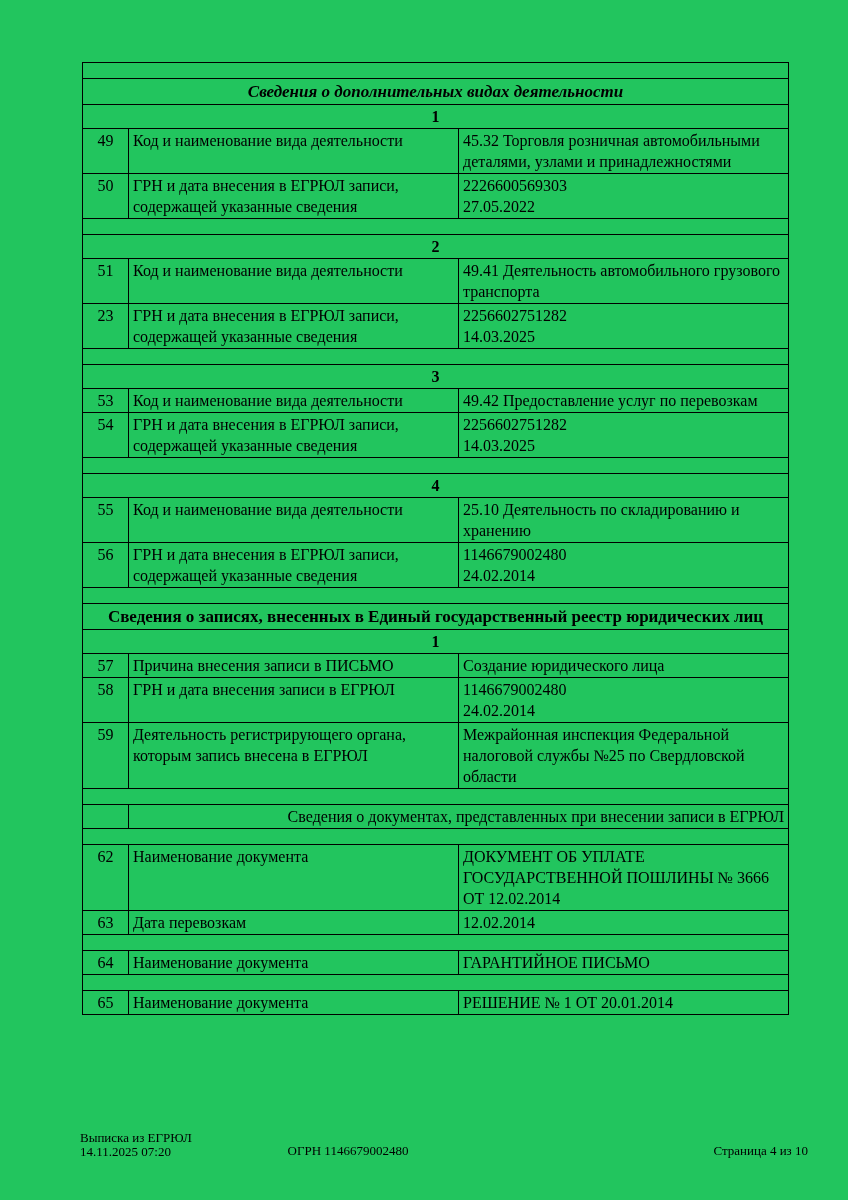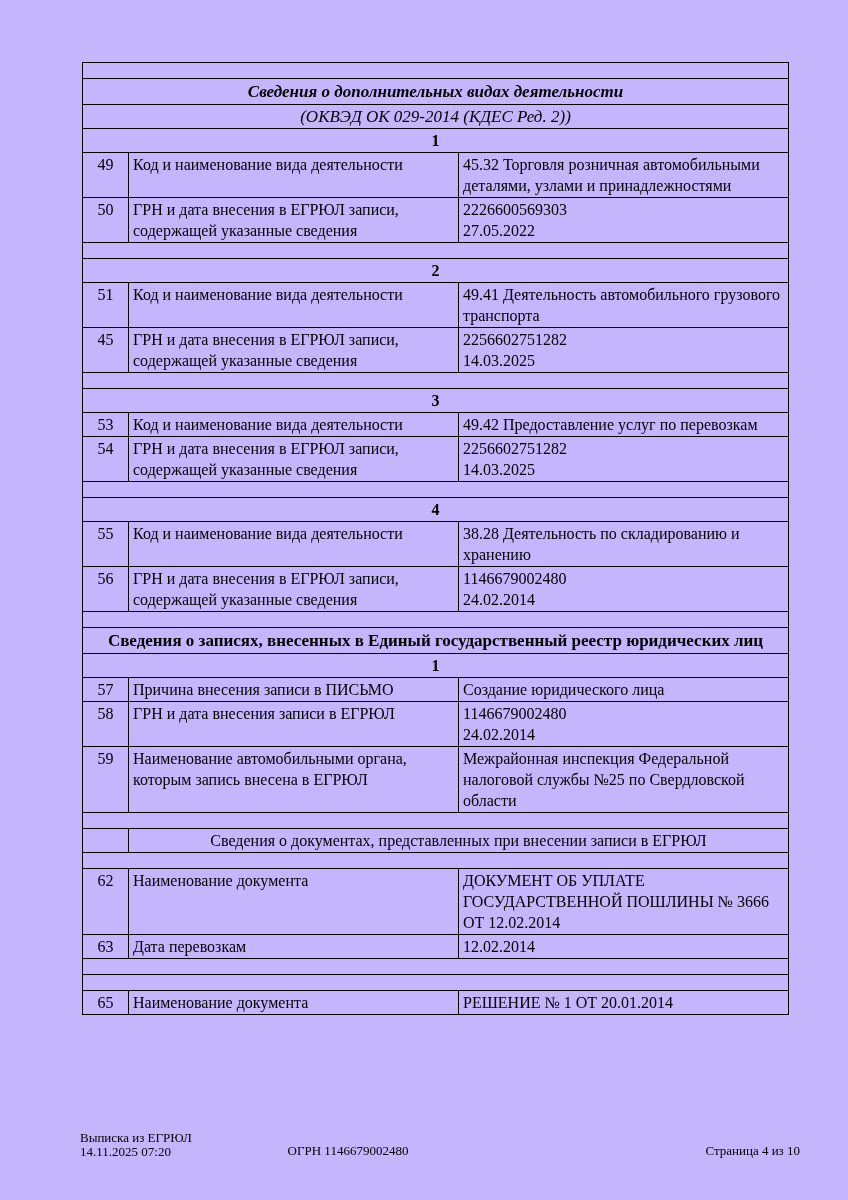--- a/index.html
+++ b/index.html
@@ -1,20 +1,20 @@
 <!DOCTYPE html>
 <html><head>
 <meta charset="utf-8">
 <style>
   html, body { margin: 0; padding: 0; background: #ffffff; }
   .page {
     position: relative;
     width: 848px;
     height: 1200px;
-    background: #c4b5fd;
+    background: #22c55e;
     font-family: "Liberation Serif", "DejaVu Serif", serif;
     color: #000000;
     overflow: hidden;
   }
   table.doc {
     position: absolute;
     left: 82px;
     top: 62px;
     width: 706px;
     border-collapse: collapse;
@@ -28,35 +28,35 @@
     vertical-align: top;
     overflow: hidden;
     word-wrap: break-word;
   }
   col.c-num  { width: 46px; }
   col.c-label{ width: 330px; }
   col.c-val  { width: 330px; }
 
   td.num  { text-align: center; padding: 1px 2px; }
   td.val  { white-space: pre-line; }
-  td.subhdr { text-align: center; }
+  td.subhdr { text-align: right; }
 
   tr.spacer td { height: 15px; padding: 0; }
   tr.title td {
     font-weight: bold; font-style: italic; text-align: center;
     font-size: 17px; padding: 2px 4px;
   }
   tr.subtitle td { font-style: italic; text-align: center; font-size: 17px; }
   tr.title-plain td { font-weight: bold; text-align: center; font-size: 17px; padding: 2px 18px; }
   tr.idx td { font-weight: bold; text-align: center; }
 
   .footer { position: absolute; font-size: 13px; line-height: 13.5px; color: #000; }
   .f-left   { left: 80px;  top: 1131px; }
   .f-center { left: 0; width: 696px; text-align: center; top: 1144px; }
-  .f-right  { right: 48px; top: 1144px; }
+  .f-right  { right: 40px; top: 1144px; }
 </style>
 </head>
 <body>
 
 <div class="page">
 
   <table class="doc">
     <colgroup>
         <col class="c-num">
         <col class="c-label">
@@ -64,23 +64,20 @@
       </colgroup>
 
     <tbody>
         <tr class="spacer">
           <td colspan="3"></td>
         </tr>
 
     <tr class="title">
       <td colspan="3">Сведения о дополнительных видах деятельности</td>
     </tr>
-    <tr class="subtitle">
-      <td colspan="3">(ОКВЭД ОК 029-2014 (КДЕС Ред. 2))</td>
-    </tr>
 
     <tr class="idx">
       <td colspan="3">1</td>
     </tr>
     <tr>
       <td class="num">49</td>
       <td class="label">Код и наименование вида деятельности</td>
       <td class="val">45.32 Торговля розничная автомобильными деталями, узлами и принадлежностями</td>
     </tr>
     <tr>
@@ -96,21 +93,21 @@
 
     <tr class="idx">
       <td colspan="3">2</td>
     </tr>
     <tr>
       <td class="num">51</td>
       <td class="label">Код и наименование вида деятельности</td>
       <td class="val">49.41 Деятельность автомобильного грузового транспорта</td>
     </tr>
     <tr>
-      <td class="num">45</td>
+      <td class="num">23</td>
       <td class="label">ГРН и дата внесения в ЕГРЮЛ записи, содержащей указанные сведения</td>
       <td class="val">2256602751282
 14.03.2025</td>
     </tr>
 
     <tr class="spacer">
           <td colspan="3"></td>
         </tr>
 
     <tr class="idx">
@@ -131,21 +128,21 @@
     <tr class="spacer">
           <td colspan="3"></td>
         </tr>
 
     <tr class="idx">
       <td colspan="3">4</td>
     </tr>
     <tr>
       <td class="num">55</td>
       <td class="label">Код и наименование вида деятельности</td>
-      <td class="val">38.28 Деятельность по складированию и хранению</td>
+      <td class="val">25.10 Деятельность по складированию и хранению</td>
     </tr>
     <tr>
       <td class="num">56</td>
       <td class="label">ГРН и дата внесения в ЕГРЮЛ записи, содержащей указанные сведения</td>
       <td class="val">1146679002480
 24.02.2014</td>
     </tr>
 
     <tr class="spacer">
           <td colspan="3"></td>
@@ -163,21 +160,21 @@
       <td class="val">Создание юридического лица</td>
     </tr>
     <tr>
       <td class="num">58</td>
       <td class="label">ГРН и дата внесения записи в ЕГРЮЛ</td>
       <td class="val">1146679002480
 24.02.2014</td>
     </tr>
     <tr>
       <td class="num">59</td>
-      <td class="label">Наименование автомобильными органа, которым запись внесена в ЕГРЮЛ</td>
+      <td class="label">Деятельность регистрирующего органа, которым запись внесена в ЕГРЮЛ</td>
       <td class="val">Межрайонная инспекция Федеральной налоговой службы №25 по Свердловской области</td>
     </tr>
 
     <tr class="spacer">
           <td colspan="3"></td>
         </tr>
 
     <tr>
       <td class="num"></td>
       <td colspan="2" class="subhdr">Сведения о документах, представленных при внесении записи в ЕГРЮЛ</td>
@@ -195,20 +192,25 @@
     <tr>
       <td class="num">63</td>
       <td class="label">Дата перевозкам</td>
       <td class="val">12.02.2014</td>
     </tr>
 
     <tr class="spacer">
           <td colspan="3"></td>
         </tr>
 
+    <tr>
+      <td class="num">64</td>
+      <td class="label">Наименование документа</td>
+      <td class="val">ГАРАНТИЙНОЕ ПИСЬМО</td>
+    </tr>
 
     <tr class="spacer">
           <td colspan="3"></td>
         </tr>
 
     <tr>
       <td class="num">65</td>
       <td class="label">Наименование документа</td>
       <td class="val">РЕШЕНИЕ № 1 ОТ 20.01.2014</td>
     </tr>

